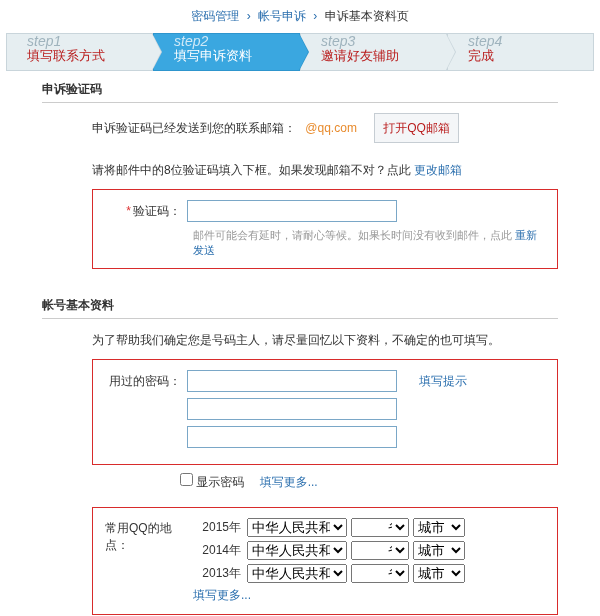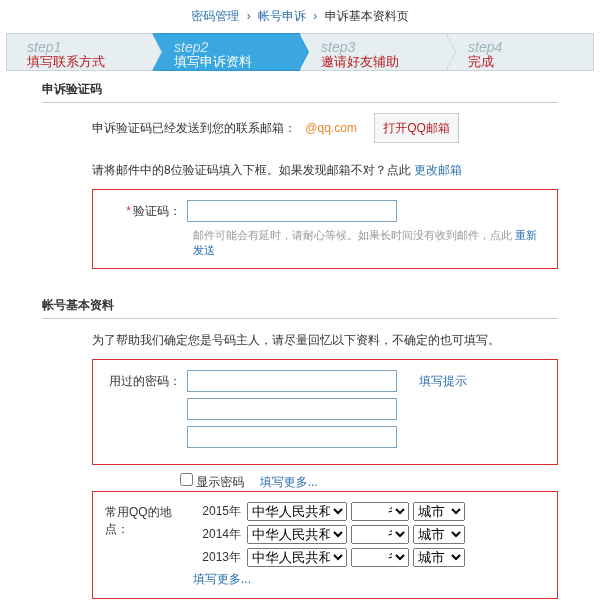--- a/index.html
+++ b/index.html
@@ -2,21 +2,21 @@
 <html><head>
 <meta charset="utf-8">
 <style>
 * { box-sizing: border-box; margin: 0; padding: 0; }
 body { font-family: "Microsoft YaHei", Arial, sans-serif; font-size: 12px; color: #333; background: #fff; width: 600px; }
 .breadcrumb { padding: 8px 14px; font-size: 12px; color: #333; text-align: center; }
 .breadcrumb a { color: #2b6fae; text-decoration: none; }
 .breadcrumb .sep { color: #2b6fae; margin: 0 4px; }
 
 .steps { display: flex; padding: 0 6px 16px 6px; height: 42px; }
-.step { flex: 1; position: relative; display: flex; flex-direction: column; justify-content: flex-end; padding-left: 20px; height: 38px; background: #e6eef1; border: 1px solid #c9d5db; }
+.step { flex: 1; position: relative; display: flex; flex-direction: column; justify-content: flex-start; padding-left: 20px; height: 38px; background: #e6eef1; border: 1px solid #c9d5db; }
 .step .num { font-size: 14px; color: #9fb3bd; line-height: 1; font-style: italic; }
 .step .label { font-size: 13px; color: #b91c1c; line-height: 1.2; }
 .step.active { background: #3aa7e0; border-color: #2e95cd; }
 .step.active .num { color: #cfe9f7; }
 .step.active .label { color: #fff; }
 .step::after { content: ""; position: absolute; right: -9px; top: 0; width: 0; height: 0; border-top: 18px solid transparent; border-bottom: 18px solid transparent; border-left: 9px solid #e6eef1; z-index: 2; }
 .step::before { content: ""; position: absolute; right: -10px; top: -1px; width: 0; height: 0; border-top: 19px solid transparent; border-bottom: 19px solid transparent; border-left: 10px solid #c9d5db; z-index: 1; }
 .step:last-child::after, .step:last-child::before { display: none; }
 .step.active::after { border-left-color: #3aa7e0; }
 .step.active::before { border-left-color: #2e95cd; }
@@ -118,21 +118,21 @@
     <div class="field-row">
       <span class="lbl"></span>
       <input type="password" class="w200" style="">
     </div>
   </div>
   <div class="sub" style="margin-left:138px;">
     <label><input type="checkbox" style=""> <span>显示密码</span></label>
     <a class="link">填写更多...</a>
   </div>
 
-  <div class="redbox" style="margin-left:50px; margin-top:0;">
+  <div class="redbox" style="margin-left:50px; margin-top:16px;">
     <div style="display:flex;">
       <div style="width:88px; padding-top:2px;">常用QQ的地点：</div>
       <div>
         <div class="year-row">
           <span class="yr">2015年</span>
           <select class="sel-country"><option>中华人民共和国</option></select>
           <select class="sel-prov"><option>省份</option></select>
           <select class="sel-city"><option>城市</option></select>
         </div>
         <div class="year-row">

